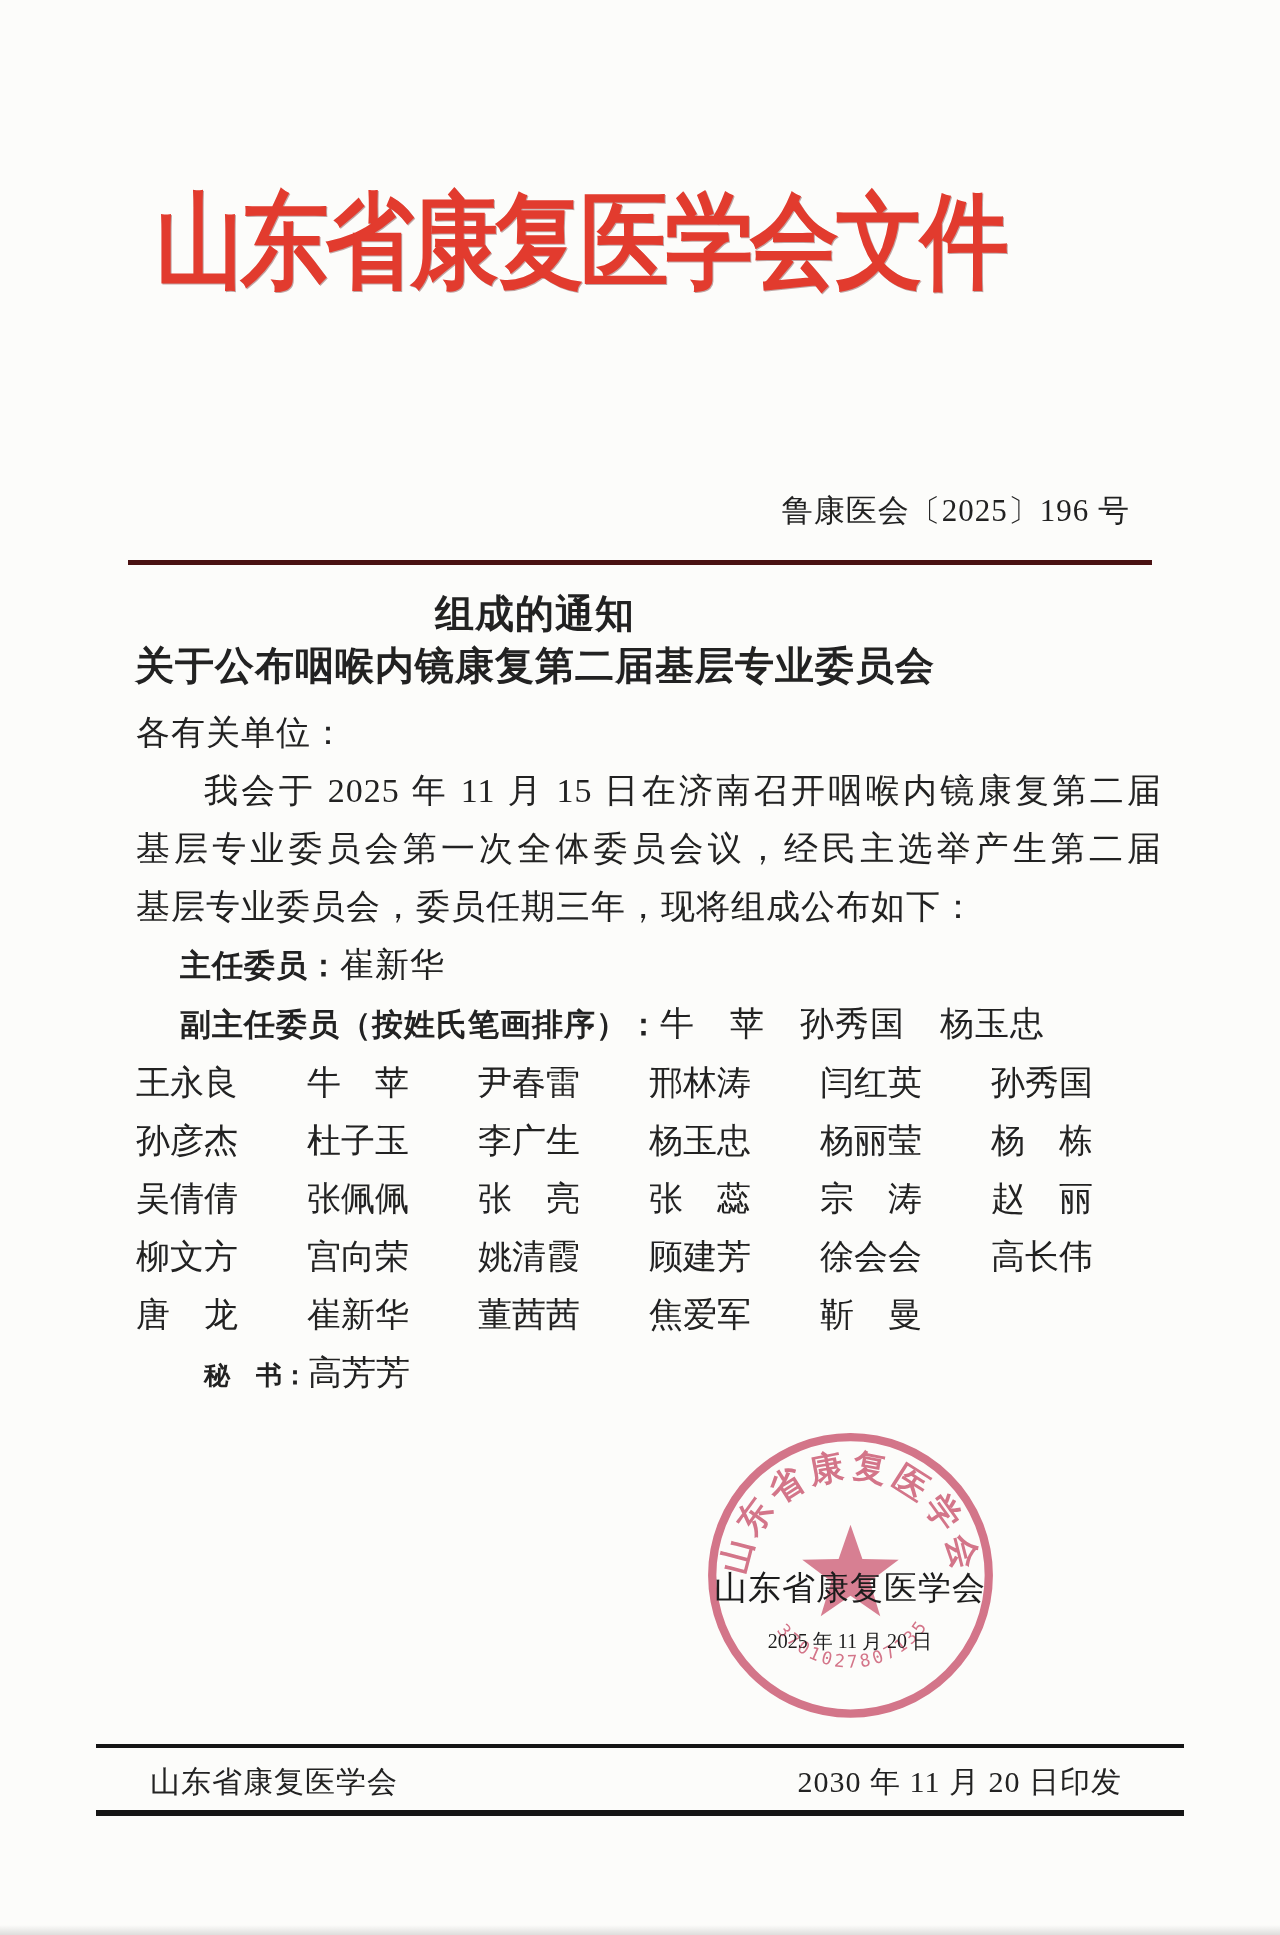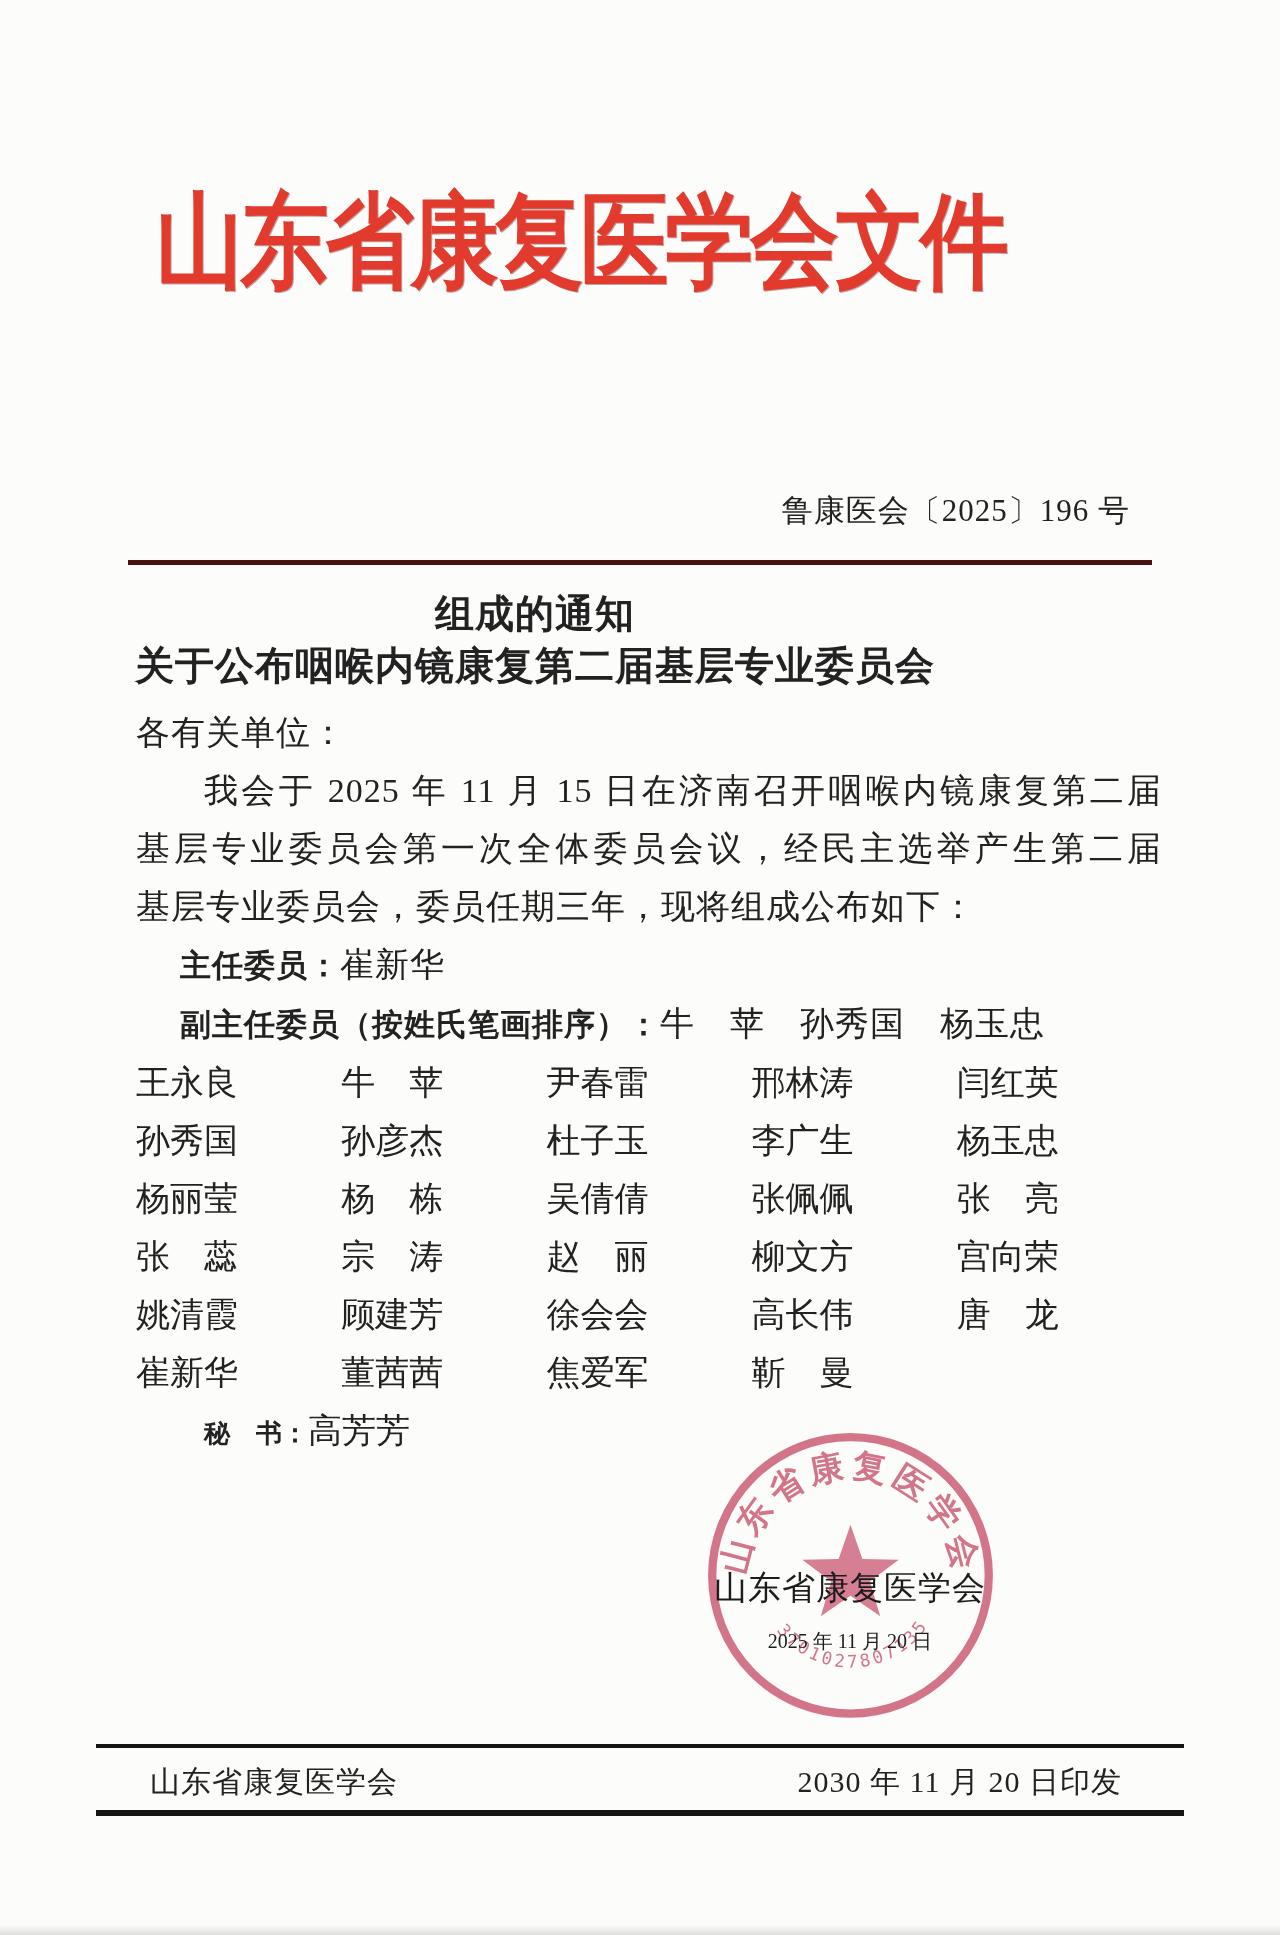--- a/index.html
+++ b/index.html
@@ -57,21 +57,21 @@
     font-size:34px;line-height:58px;margin-left:8px;
   }
   .salutation{letter-spacing:1px;}
   .para-line{letter-spacing:1px;}
   .para-line.first{padding-left:68px;}
   .para-line.fill{text-align:justify;text-align-last:justify;}
   .role-line{padding-left:44px;white-space:nowrap;letter-spacing:1px;}
   .role-label{font-weight:700;font-family:"Liberation Sans","DejaVu Sans",sans-serif;font-size:31px;}
   .role-names{letter-spacing:1px;}
   .members-grid{
-    display:grid;grid-template-columns:repeat(5,1fr);
+    display:grid;grid-template-columns:repeat(6,1fr);
     width:100%;line-height:58px;
   }
   .member-name{white-space:nowrap;}
   .secretary-line{padding-left:68px;white-space:nowrap;}
   .secretary-label{font-weight:700;font-family:"Liberation Sans","DejaVu Sans",sans-serif;font-size:26px;}
   
   .signature-org{
     position:absolute;top:1566px;left:700px;width:300px;
     text-align:center;font-size:33px;letter-spacing:1px;color:#1c1c1c;
   }

